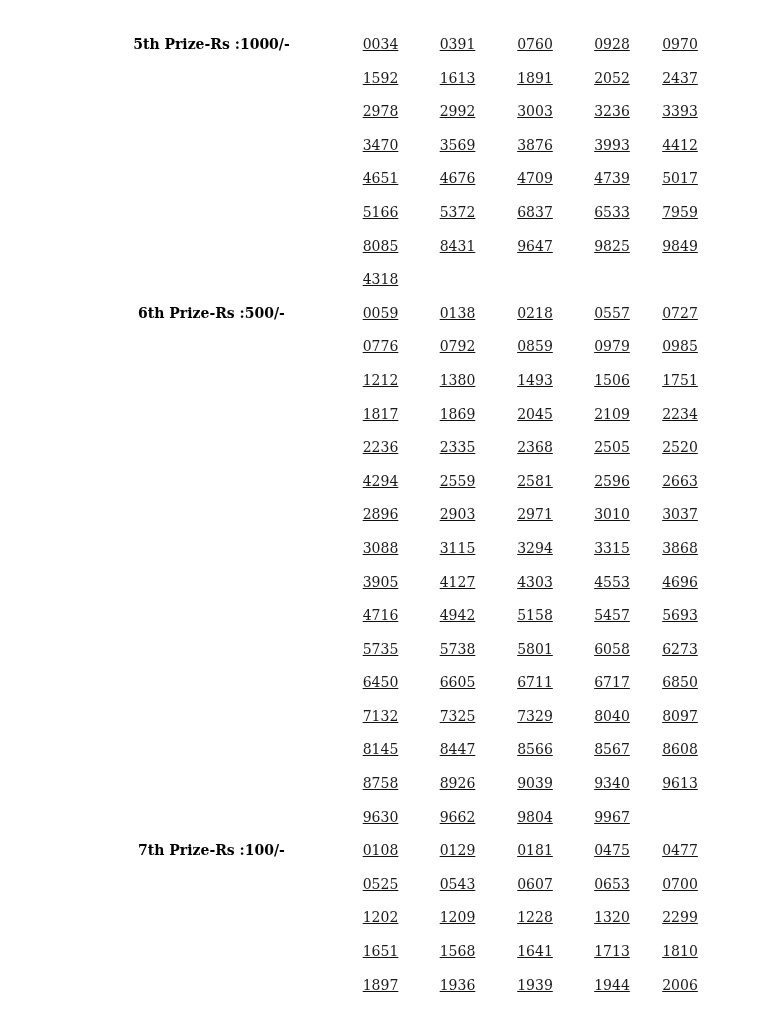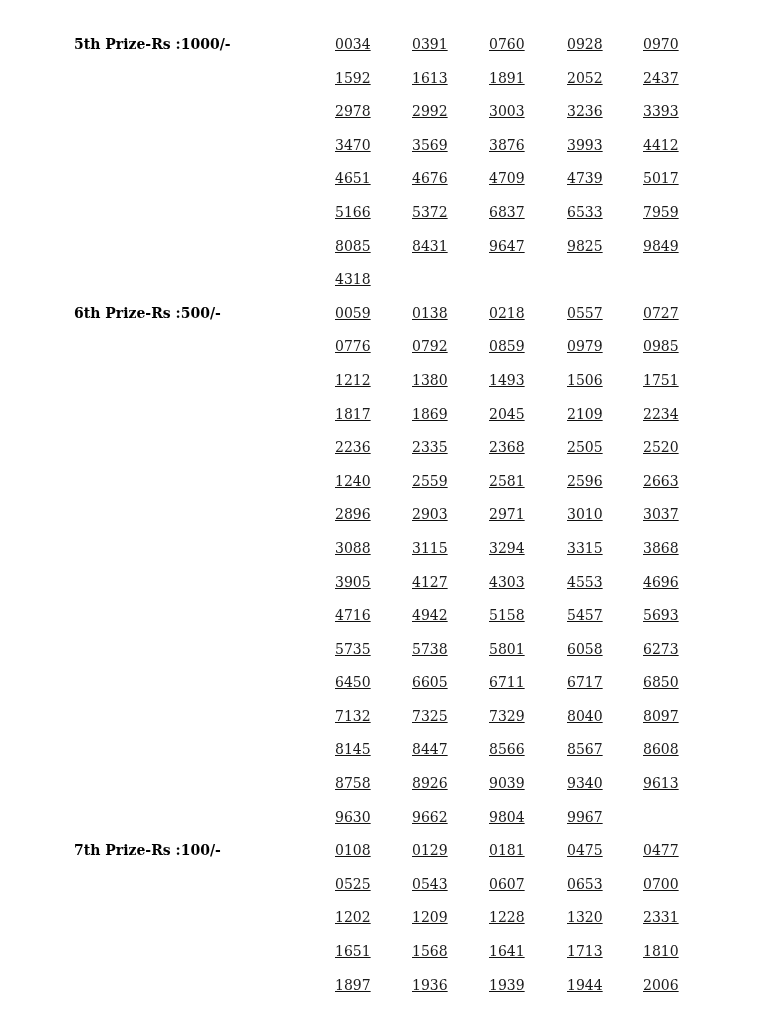--- a/index.html
+++ b/index.html
@@ -10,23 +10,24 @@
     body {
       width: 759px;
       height: 1024px;
       overflow: hidden;
       position: relative;
       font-family: "DejaVu Serif", serif;
       color: #111111;
     }
     #results {
       position: absolute;
-      left: 74px;
+      left: 81px;
       top: 28px;
       width: 660px;
+      text-align: center;
     }
     .prize-block {
       display: flex;
       flex-direction: row;
       align-items: flex-start;
     }
     .prize-label {
       width: 261px;
       flex: 0 0 261px;
       font-weight: bold;
@@ -116,21 +117,21 @@
         <div class="num">1817</div>
         <div class="num">1869</div>
         <div class="num">2045</div>
         <div class="num">2109</div>
         <div class="num">2234</div>
         <div class="num">2236</div>
         <div class="num">2335</div>
         <div class="num">2368</div>
         <div class="num">2505</div>
         <div class="num">2520</div>
-        <div class="num">1240</div>
+        <div class="num">4294</div>
         <div class="num">2559</div>
         <div class="num">2581</div>
         <div class="num">2596</div>
         <div class="num">2663</div>
         <div class="num">2896</div>
         <div class="num">2903</div>
         <div class="num">2971</div>
         <div class="num">3010</div>
         <div class="num">3037</div>
         <div class="num">3088</div>
@@ -189,21 +190,21 @@
         <div class="num">0477</div>
         <div class="num">0525</div>
         <div class="num">0543</div>
         <div class="num">0607</div>
         <div class="num">0653</div>
         <div class="num">0700</div>
         <div class="num">1202</div>
         <div class="num">1209</div>
         <div class="num">1228</div>
         <div class="num">1320</div>
-        <div class="num">2331</div>
+        <div class="num">2299</div>
         <div class="num">1651</div>
         <div class="num">1568</div>
         <div class="num">1641</div>
         <div class="num">1713</div>
         <div class="num">1810</div>
         <div class="num">1897</div>
         <div class="num">1936</div>
         <div class="num">1939</div>
         <div class="num">1944</div>
         <div class="num">2006</div>

